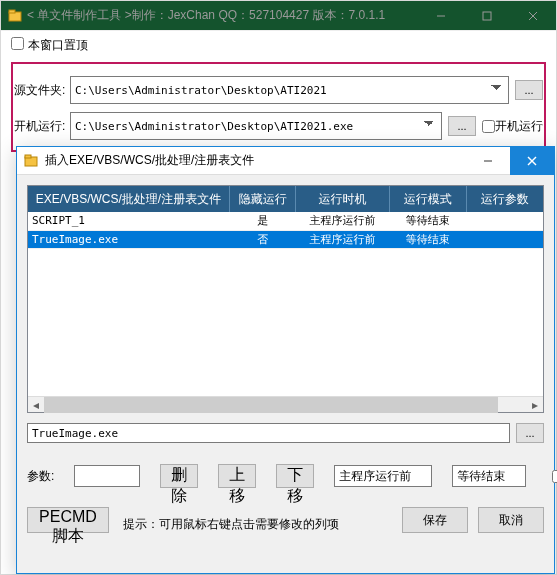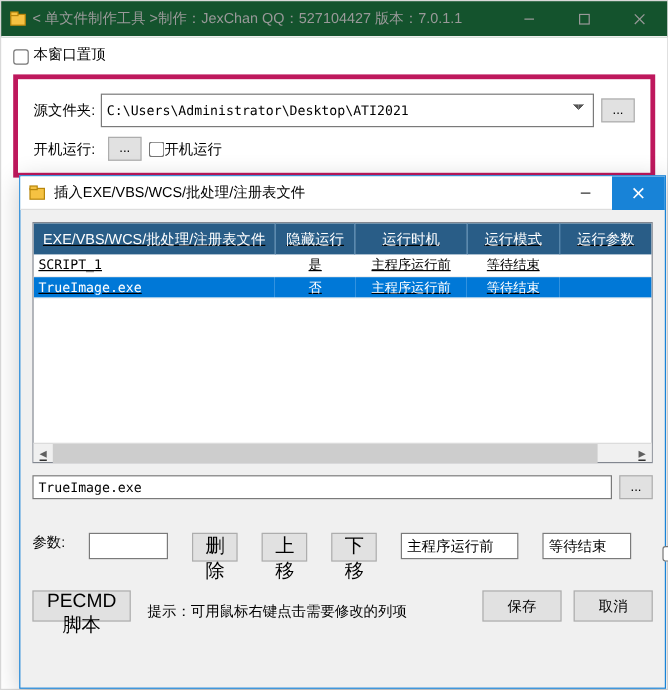--- a/index.html
+++ b/index.html
@@ -7,44 +7,44 @@
 
 
 .main-window { width: 557px; height: 575px; border: 1px solid #d9d9d9; display: flex; flex-direction: column; }
 .titlebar { height: 30px; display: flex; align-items: center; padding-left: 6px; background: #14532d; border-bottom: 1px solid #eee; }
 .titlebar-icon { width: 16px; height: 16px; margin-right: 4px; }
 .titlebar-text { flex: 1; color: #999; font-size: 12px; }
 .win-controls { display: flex; }
 .win-btn { width: 46px; height: 30px; display: flex; align-items: center; justify-content: center; color: #999; cursor: pointer; }
 
 .main-body { padding: 6px 10px; }
-.pin-row { display: flex; align-items: flex-end; margin-bottom: 8px; }
+.pin-row { display: flex; align-items: flex-start; margin-bottom: 8px; }
 .pin-row input[type="checkbox"] { margin-right: 4px; }
 
-.path-group { border: 4px solid #be185d; padding: 12px 13px 10px; }
+.path-group { border: 2px solid #be185d; padding: 12px 1px 10px; }
 .path-row { display: flex; align-items: center; margin-bottom: 8px; }
 .path-row:last-child { margin-bottom: 0; }
 .path-label { width: 56px; white-space: nowrap; }
 .path-input { flex: 1; height: 28px; font-family: "Consolas", monospace; font-size: 11px; padding: 0 4px; border: 1px solid #7a7a7a; background: #fff; }
 .path-browse { width: 28px; height: 20px; margin-left: 6px; border: 1px solid #adadad; background: #e1e1e1; cursor: pointer; font-size: 11px; }
 .chk-inline { display: flex; align-items: center; margin-left: 6px; }
 
 
 .dialog { position: absolute; left: 16px; top: 146px; width: 539px; height: 428px; border: 1px solid #1883d7; background: #f0f0f0; display: flex; flex-direction: column; box-shadow: 0 4px 20px rgba(0,0,0,0.2); }
 .dlg-titlebar { height: 28px; background: #fff; display: flex; align-items: center; padding-left: 6px; border-bottom: 1px solid #ddd; }
 .dlg-title-icon { width: 16px; height: 16px; margin-right: 6px; }
 .dlg-title-text { flex: 1; font-size: 12px; }
 .dlg-controls { display: flex; }
 .dlg-btn { width: 44px; height: 28px; display: flex; align-items: center; justify-content: center; cursor: pointer; }
 .dlg-btn.close { background: #1883d7; color: #fff; }
 
 .dlg-body { flex: 1; padding: 10px; display: flex; flex-direction: column; }
 
 
-.table-wrap { border: 1px solid #828790; background: #fff; height: 201px; display: flex; flex-direction: column; text-decoration: underline; }
+.table-wrap { border: 1px solid #828790; background: #fff; height: 228px; display: flex; flex-direction: column; }
 .table-scroll { flex: 1; overflow: hidden; }
 table { width: 100%; border-collapse: collapse; table-layout: fixed; }
 thead th { background: #295d87; color: #fff; font-weight: normal; font-size: 12px; height: 26px; border-right: 1px solid #5a8ab0; text-align: center; }
 thead th:last-child { border-right: none; }
 tbody td { height: 18px; font-family: "Consolas","SimSun",monospace; font-size: 11px; padding: 0 4px; border-bottom: 1px solid #f0f0f0; text-align: center; white-space: nowrap; overflow: hidden; }
 tbody td:first-child { text-align: left; }
 tr.selected td { background: #0078d7; color: #fff; }
 .col0 { width: 194px; }
 .col1 { width: 64px; }
 .col2 { width: 90px; }
@@ -52,21 +52,21 @@
 .col4 { width: 74px; }
 
 .hscroll { height: 16px; background: #f0f0f0; border-top: 1px solid #dcdcdc; display: flex; align-items: center; }
 .hscroll .arrow { width: 16px; height: 16px; display: flex; align-items: center; justify-content: center; color: #606060; cursor: pointer; }
 .hscroll .track { flex: 1; height: 16px; position: relative; }
 .hscroll .thumb { position: absolute; left: 0; top: 0; width: 94%; height: 16px; background: #cdcdcd; }
 
 .file-row { display: flex; align-items: center; margin-top: 10px; }
 .file-input { flex: 1; height: 20px; font-family: "Consolas", monospace; font-size: 11px; padding: 0 4px; border: 1px solid #7a7a7a; background: #fff; }
 
-.params-row { display: flex; align-items: flex-start; margin-top: 28px; gap: 20px; }
+.params-row { display: flex; align-items: center; margin-top: 16px; gap: 20px; }
 .params-row .lbl { white-space: nowrap; }
 .params-input { width: 66px; height: 22px; border: 1px solid #7a7a7a; padding: 0 4px; }
 .btn { height: 24px; padding: 0 10px; border: 1px solid #adadad; background: #e1e1e1; cursor: pointer; font-size: 16px; font-family: inherit; }
 .select { height: 22px; border: 1px solid #7a7a7a; background: #fff; font-size: 12px; font-family: inherit; }
 
 .bottom-row { display: flex; align-items: flex-end; margin-top: 14px; gap: 10px; }
 .hint { color: #000000; font-size: 12px; flex: 1; margin-left: 4px; }
 .btn-wide { width: 66px; height: 26px; border: 1px solid #adadad; background: #e1e1e1; cursor: pointer; font-size: 12px; font-family: inherit; }
 
 select { appearance: none; -webkit-appearance: none; background-image: linear-gradient(45deg, transparent 50%, #555 50%), linear-gradient(135deg, #555 50%, transparent 50%); background-position: calc(100% - 12px) 9px, calc(100% - 7px) 9px; background-size: 5px 5px, 5px 5px; background-repeat: no-repeat; padding-right: 20px; padding-left: 4px; }
@@ -111,20 +111,21 @@
     </div>
 
     <div class="path-group">
       <div class="path-row">
         <span class="path-label">源文件夹:</span>
         <input type="text" class="path-input" value="C:\Users\Administrator\Desktop\ATI2021" style="">
         <button class="path-browse">...</button>
       </div>
       <div class="path-row">
         <span class="path-label">开机运行:</span>
+        <input type="text" class="path-input" value="C:\Users\Administrator\Desktop\ATI2021.exe" style="">
         <button class="path-browse">...</button>
         <label class="chk-inline">
           <input type="checkbox" style="">
           <span>开机运行</span>
         </label>
       </div>
     </div>
   </div>
 </div>
 

